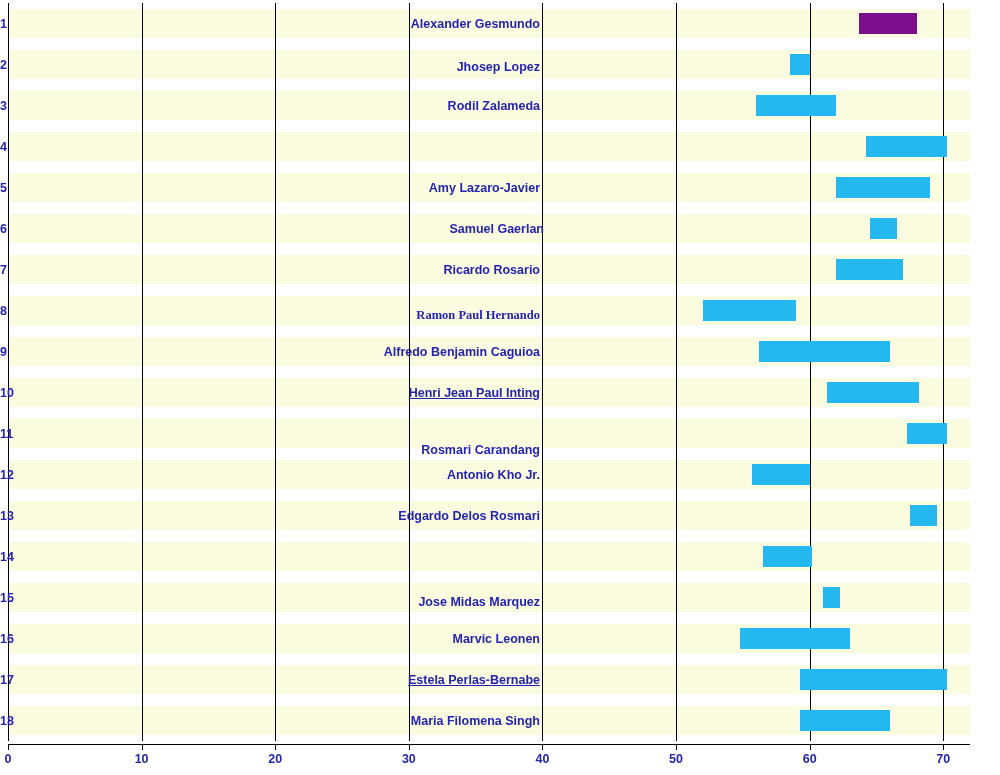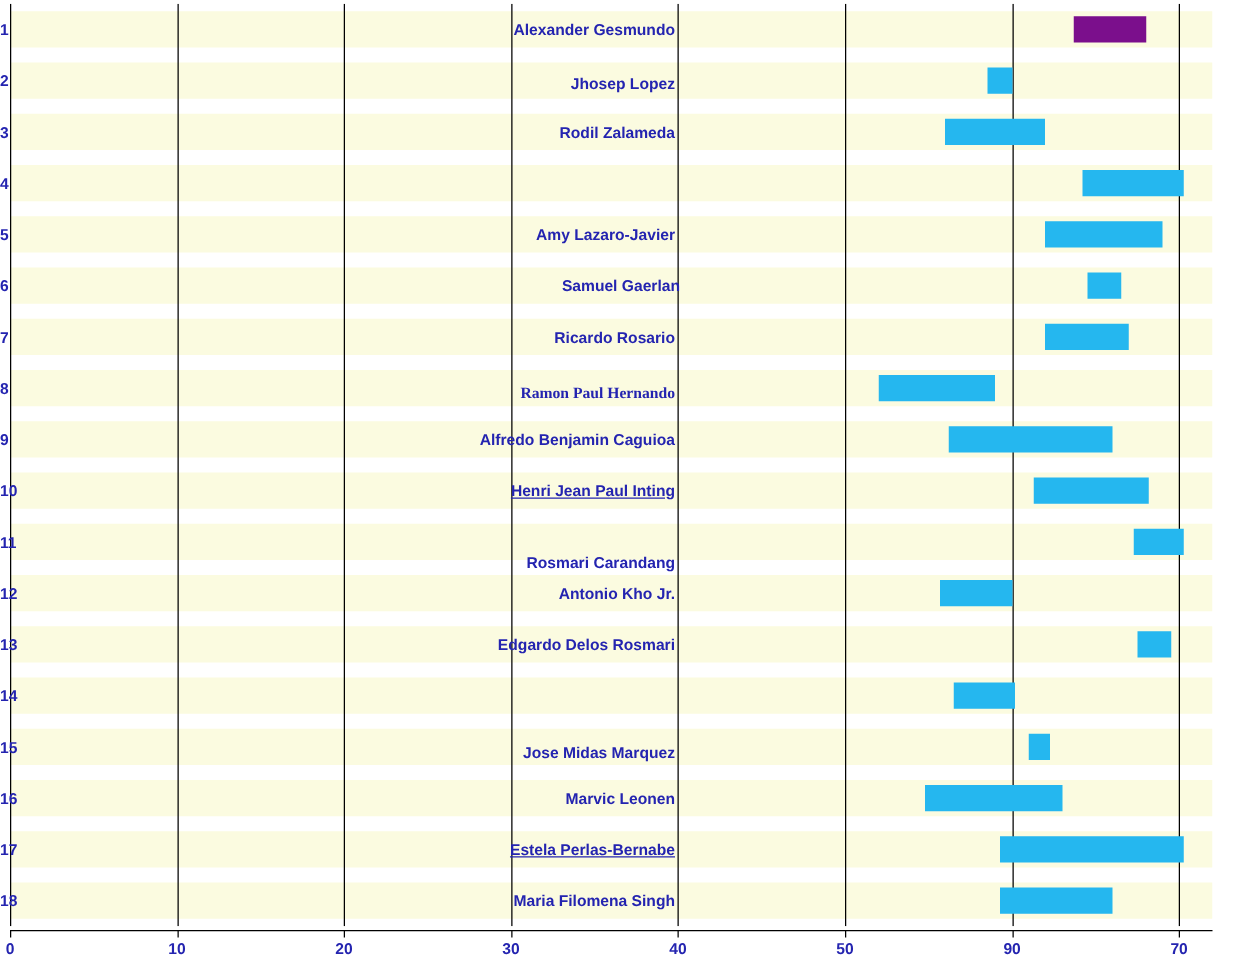--- a/index.html
+++ b/index.html
@@ -150,21 +150,21 @@
       <div class="x-tick-label" style="left: 141.611px;">10</div>
       <div class="x-tick" style="left: 275.222px;"></div>
       <div class="x-tick-label" style="left: 275.222px; text-align: right;">20</div>
       <div class="x-tick" style="left: 408.833px;"></div>
       <div class="x-tick-label" style="left: 408.833px;">30</div>
       <div class="x-tick" style="left: 542.444px;"></div>
       <div class="x-tick-label" style="left: 542.444px;">40</div>
       <div class="x-tick" style="left: 676.056px;"></div>
       <div class="x-tick-label" style="left: 676.056px;">50</div>
       <div class="x-tick" style="left: 809.667px;"></div>
-      <div class="x-tick-label" style="left: 809.667px;">90</div>
+      <div class="x-tick-label" style="left: 809.667px;">60</div>
       <div class="x-tick" style="left: 943.278px;"></div>
       <div class="x-tick-label" style="left: 943.278px;">70</div>
     </div>
 <div class="row-label" style="top: 23.5px; left: 0px; width: 540px;">Alexander Gesmundo</div>
     <div class="row-index" style="top: 23.5px;">1</div>
     <div class="row-label" style="top: 67px; left: 0px; width: 540px;">Jhosep Lopez</div>
     <div class="row-index" style="top: 64.5px;">2</div>
     <div class="row-label" style="top: 105.5px; left: 0px; width: 540px;">Rodil Zalameda</div>
     <div class="row-index" style="top: 105.5px;">3</div>
     <div class="row-index" style="top: 146.5px;">4</div>

